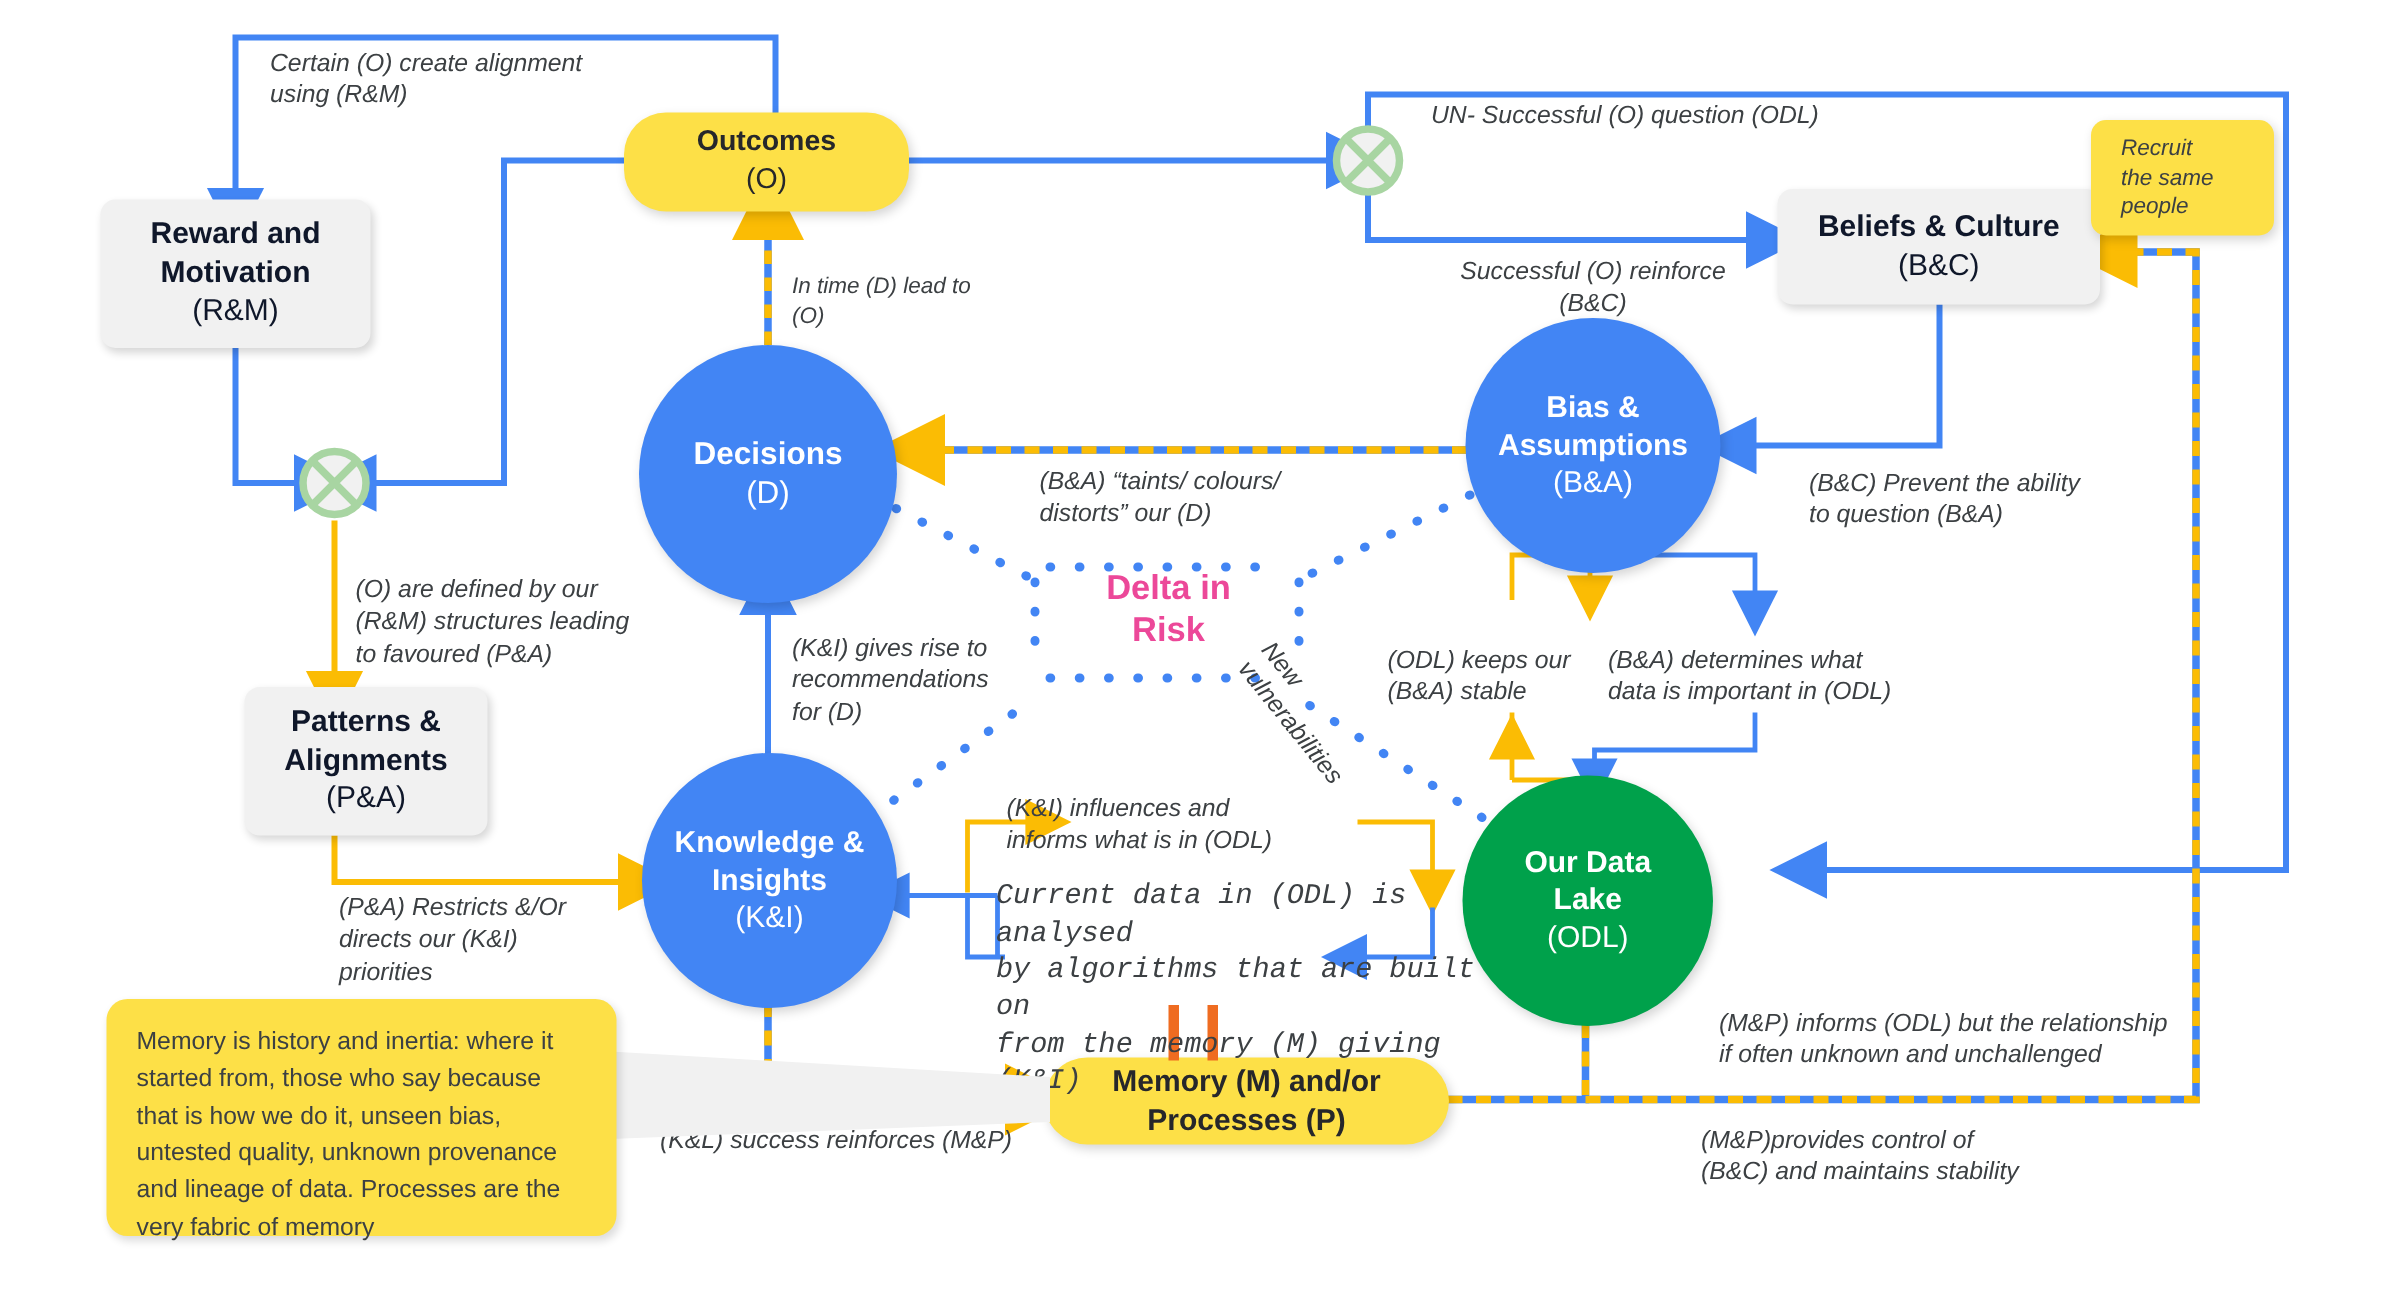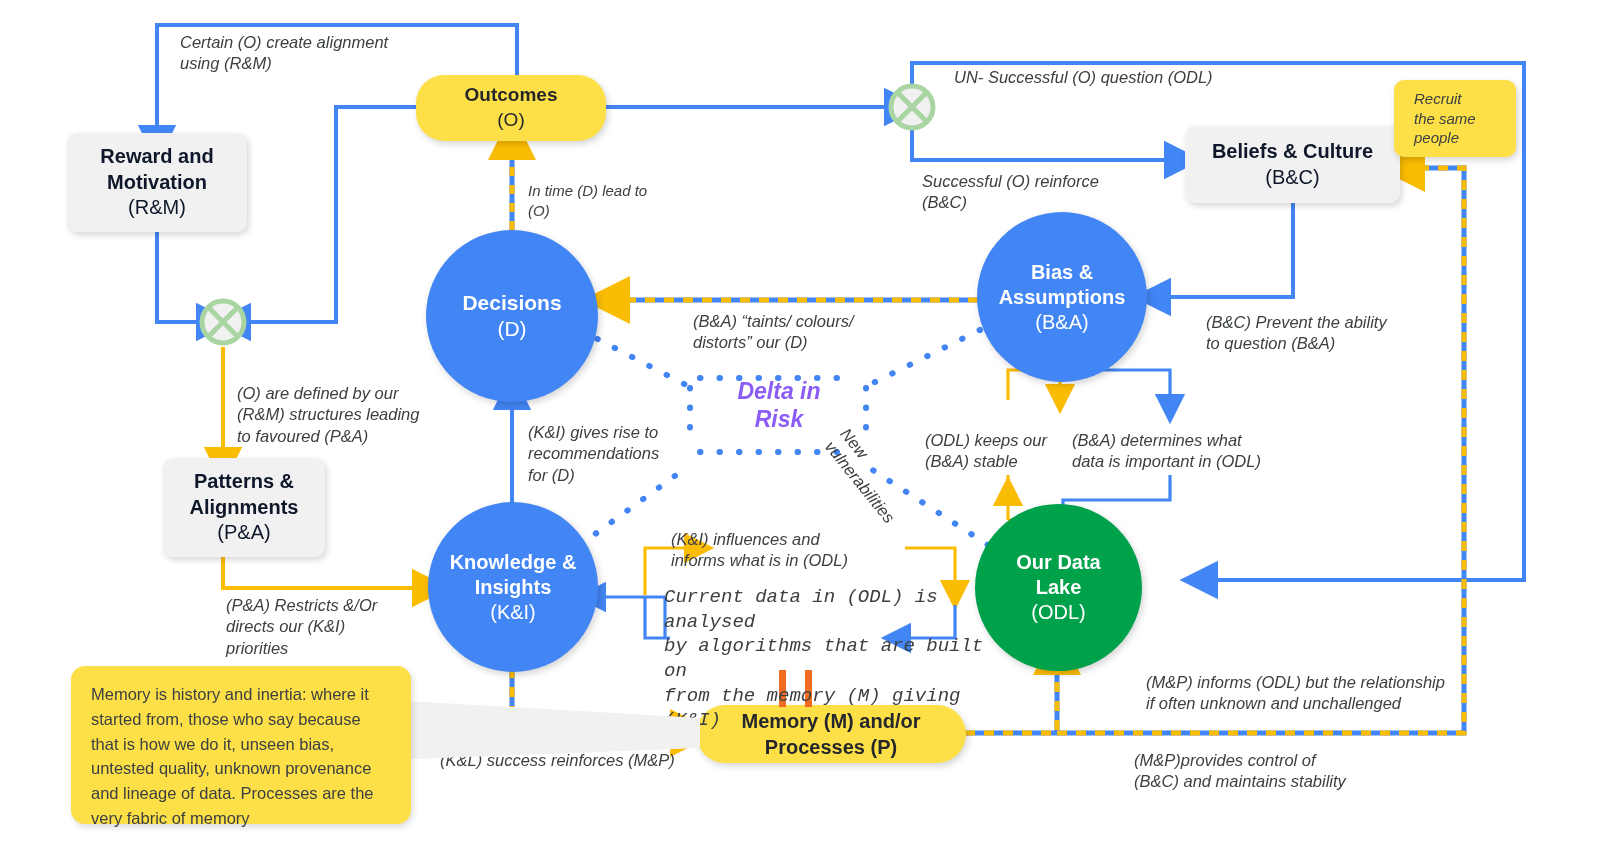--- a/index.html
+++ b/index.html
@@ -72,24 +72,23 @@
   .lbl {
     position: absolute;
     font-style: italic;
     color: #3c4043;
     line-height: 1.3;
     white-space: pre-line;
   }
   .bigtxt {
     position: absolute;
     font-weight: bold;
-    color: #8b5cf6;
+    color: #ec4899;
     text-align: center;
     line-height: 1.22;
-    font-style: italic;
   }
   .rot {
     position: absolute;
     font-style: italic;
     color: #3c4043;
     transform-origin: 0 0;
     white-space: pre-line;
     line-height: 1.22;
   }
   
@@ -280,21 +279,21 @@
     <div class="l1">Assumptions</div>
     <div class="l2">(B&amp;A)</div>
   </div>
 
   <div class="circ" style="left:428px; top:502px; width:170px; height:170px; background:#4285f4; font-size:20px;">
     <div class="l1">Knowledge &amp;</div>
     <div class="l1">Insights</div>
     <div class="l2">(K&amp;I)</div>
   </div>
 
-  <div class="circ" style="left:975px; top:504px; width:167px; height:167px; background:#00a14b; font-size:20px;">
+  <div class="circ" style="left:975px; top:517px; width:167px; height:167px; background:#00a14b; font-size:20px;">
     <div class="l1">Our Data</div>
     <div class="l1">Lake</div>
     <div class="l2">(ODL)</div>
   </div>
 
   <div class="wbox" style="left:696px; top:705px; width:270px; height:58px; font-size:20px; border-radius:29px;">
     <div class="l1">Memory (M) and/or</div>
     <div class="l1">Processes (P)</div>
   </div>
 
@@ -304,21 +303,21 @@
   <div class="bigtxt" style="left:700px; top:377px; width:158px; font-size:23px;">
     <div>Delta in</div>
     <div>Risk</div>
   </div>
 
   <div class="lbl" style="left:180px; top:32px; width:330px; font-size:16.5px;">Certain (O) create alignment
 using (R&amp;M)</div>
 
   <div class="lbl" style="left:954px; top:67px; width:420px; font-size:16.5px;">UN- Successful (O) question (ODL)</div>
 
-  <div class="lbl" style="left:922px; top:171px; width:280px; font-size:16.5px;">Successful (O) reinforce
+  <div class="lbl" style="left:922px; top:171px; width:280px; font-size:16.5px;text-align:center;">Successful (O) reinforce
 (B&amp;C)</div>
 
   <div class="lbl" style="left:528px; top:181px; width:260px; font-size:15px;">In time (D) lead to
 (O)</div>
 
   <div class="lbl" style="left:237px; top:383px; width:250px; font-size:16.5px;">(O) are defined by our
 (R&amp;M) structures leading
 to favoured (P&amp;A)</div>
 
   <div class="lbl" style="left:693px; top:311px; width:270px; font-size:16.5px;">(B&amp;A) “taints/ colours/

